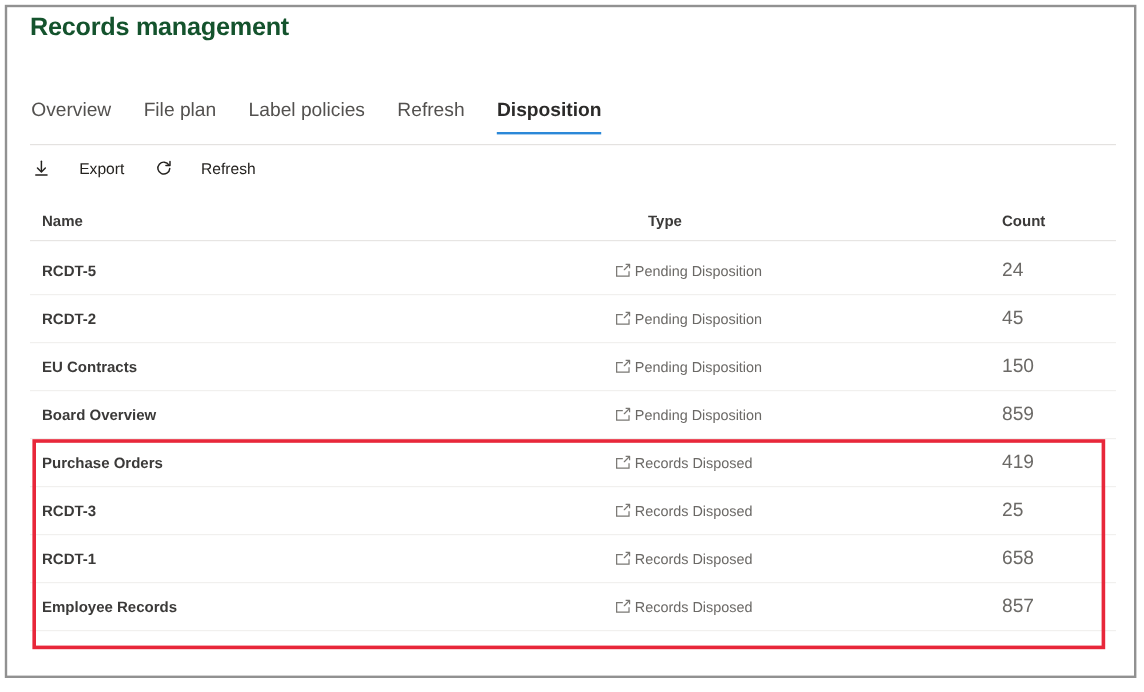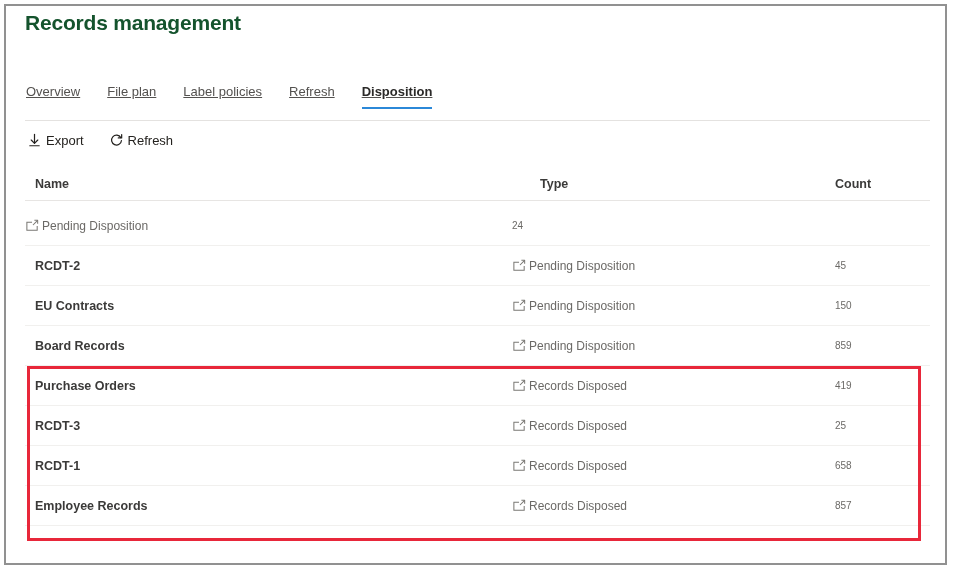--- a/index.html
+++ b/index.html
@@ -6,46 +6,46 @@
   html,body { width:953px; height:577px; background:#ffffff; overflow:hidden;
               font-family:"Liberation Sans", sans-serif; position:relative; }
 
   .frame { position:absolute; left:4px; top:4px; width:943px; height:561px;
            border:2px solid #919191; background:#ffffff; }
 
   .page-title { position:absolute; left:25px; top:11px; font-size:21px;
                 font-weight:700; color:#14532d; letter-spacing:-0.2px; }
 
   .tabs { position:absolute; left:26px; top:84px; display:flex; gap:27px;
-          font-size:13px; color:#53514f;text-decoration:underline; }
+          font-size:16px; color:#53514f; }
   .tab { padding-bottom:8px; border-bottom:2px solid transparent; cursor:pointer; }
   .tab.active { font-weight:700; color:#2b2a29; border-bottom:2px solid #2b88d8; }
 
   .divider { position:absolute; left:25px; top:120px; width:905px; height:1px;
              background:#e4e2e0; }
 
   .toolbar { position:absolute; left:27px; top:133px; display:flex; gap:25px;
              align-items:center; font-size:13px; color:#24221f; }
-  .tb-btn { display:flex; align-items:center; gap:4px; cursor:pointer; }
+  .tb-btn { display:flex; align-items:center; gap:24px; cursor:pointer; }
   .tb-btn svg { display:block; }
 
   .thead { position:absolute; left:25px; top:168px; width:905px; height:33px;
            display:grid; grid-template-columns:487px 323px 1fr; align-items:center;
            font-size:12.5px; font-weight:700; color:#3b3a39;
            border-bottom:1px solid #e7e5e3; }
   .h-name { padding-left:10px; }
   .h-type { padding-left:28px; }
 
   .rows { position:absolute; left:25px; top:206px; width:905px; }
   .row { height:40px; display:grid; grid-template-columns:487px 323px 1fr;
          align-items:center; border-bottom:1px solid #f1f0ee; cursor:pointer; }
   .cell-name { padding-left:10px; font-size:12.5px; font-weight:600; color:#3b3a39; }
   .cell-type { display:flex; align-items:center; gap:2px; font-size:12px; color:#6b6966; }
   .cell-type svg { display:block; flex:0 0 auto; }
-  .cell-count { font-size:10px; color:#6b6966; }
+  .cell-count { font-size:16px; color:#6b6966; }
 
   .highlight-box { position:absolute; left:27px; top:366px; width:894px; height:175px;
                    border:3px solid #e8273a; pointer-events:none; }
 </style>
 </head>
 <body>
 
 <div class="frame"></div>
 
 <h1 class="page-title">Records management</h1>
@@ -84,20 +84,21 @@
 
 <div class="thead">
   <span class="h-name">Name</span>
   <span class="h-type">Type</span>
   <span class="h-count">Count</span>
 </div>
 
 <div class="rows">
 
   <div class="row">
+    <span class="cell-name">RCDT-5</span>
     <span class="cell-type">
       <span>
         <svg width="15" height="15" viewBox="0 0 16 16" fill="none" stroke="#7a7874" stroke-width="1.1">
           <path d="M7.5 4.5H2V13h11V8.5"></path>
             <path d="M10 2.5h3.5V6" stroke-linejoin="round"></path>
             <path d="M13.2 2.8 8.8 7.2" stroke-linecap="round"></path>
         </svg>
       </span>
       <span>Pending Disposition</span>
     </span>
@@ -128,21 +129,21 @@
             <path d="M10 2.5h3.5V6" stroke-linejoin="round"></path>
             <path d="M13.2 2.8 8.8 7.2" stroke-linecap="round"></path>
         </svg>
       </span>
       <span>Pending Disposition</span>
     </span>
     <span class="cell-count">150</span>
   </div>
 
   <div class="row">
-    <span class="cell-name">Board Records</span>
+    <span class="cell-name">Board Overview</span>
     <span class="cell-type">
       <span>
         <svg width="15" height="15" viewBox="0 0 16 16" fill="none" stroke="#7a7874" stroke-width="1.1">
           <path d="M7.5 4.5H2V13h11V8.5"></path>
             <path d="M10 2.5h3.5V6" stroke-linejoin="round"></path>
             <path d="M13.2 2.8 8.8 7.2" stroke-linecap="round"></path>
         </svg>
       </span>
       <span>Pending Disposition</span>
     </span>

